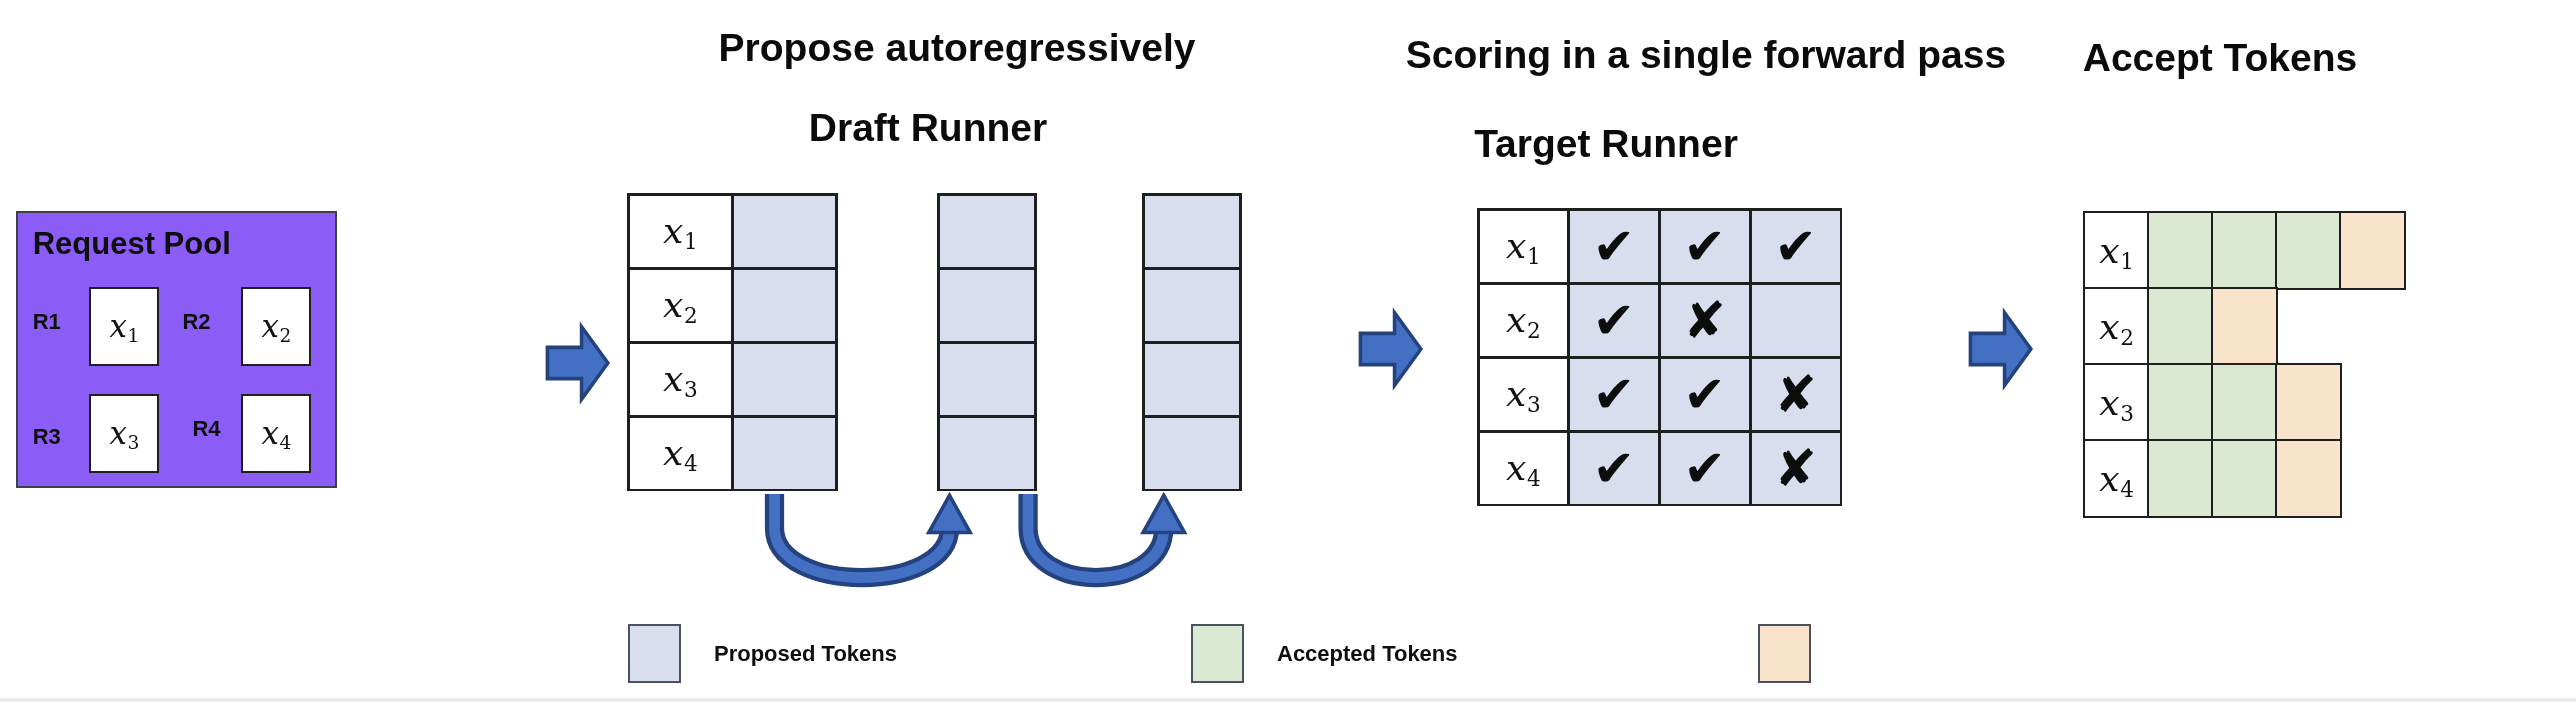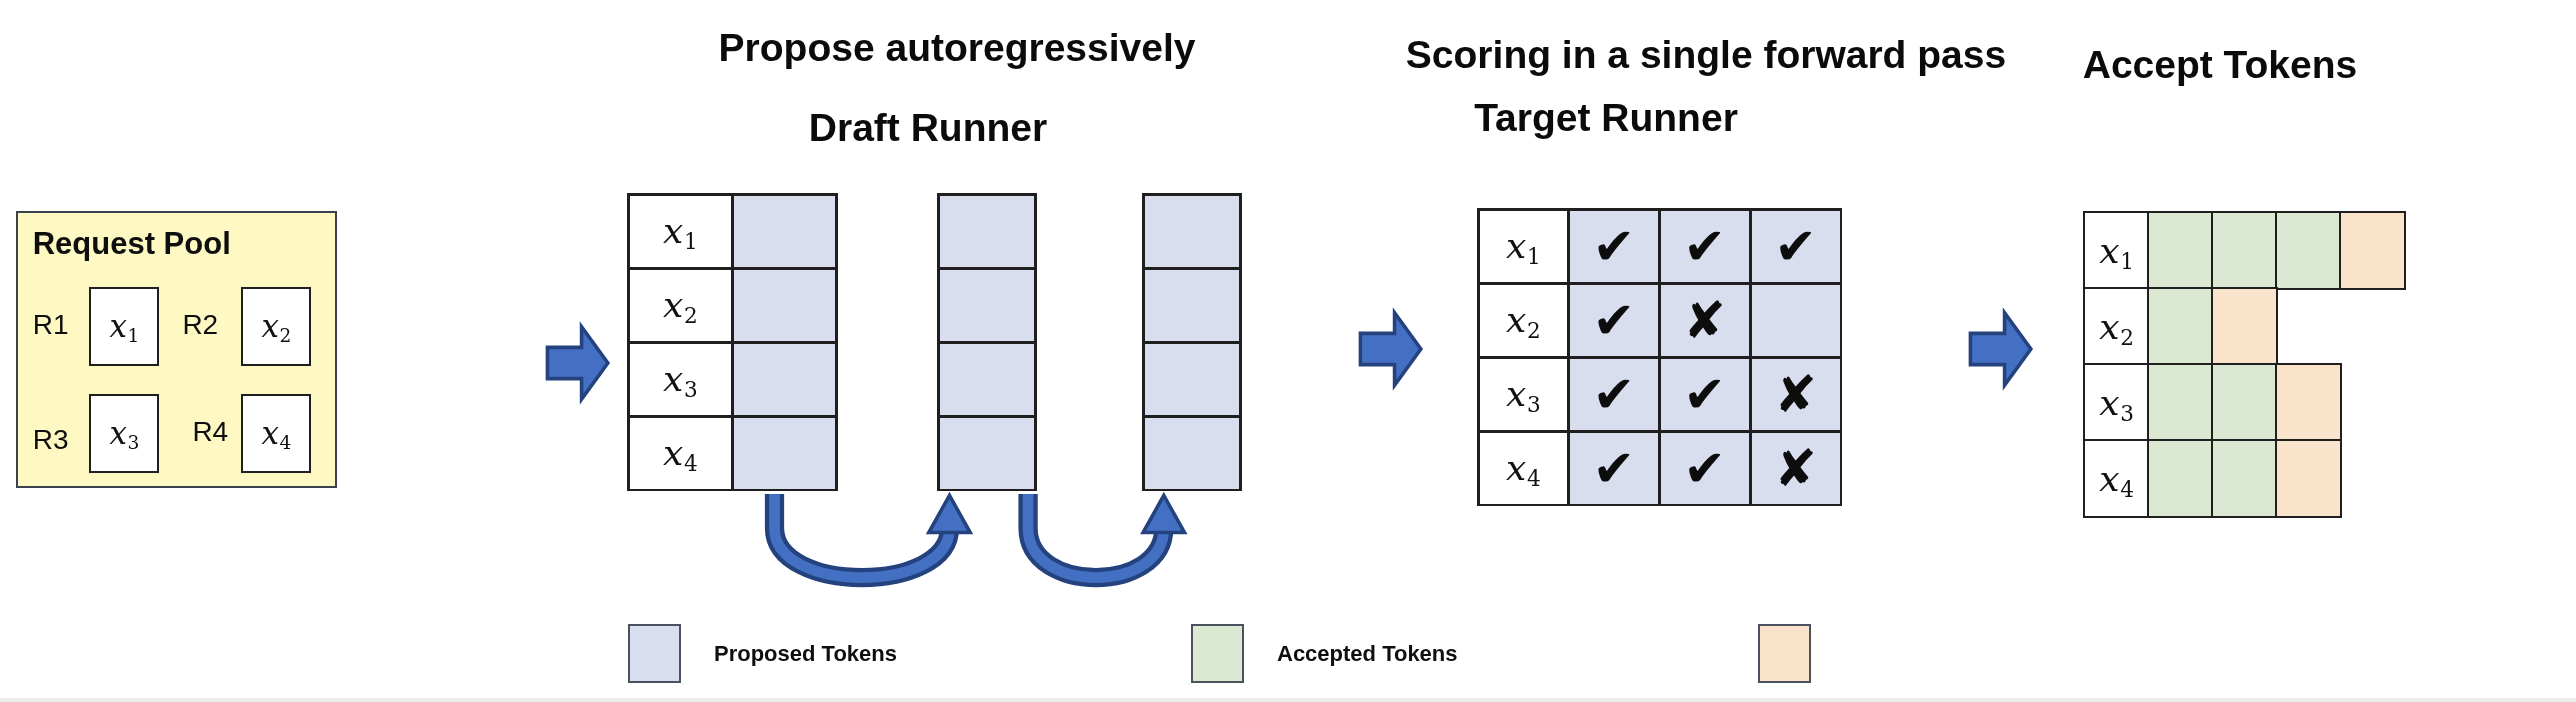--- a/index.html
+++ b/index.html
@@ -7,24 +7,24 @@
     position:relative;width:2576px;height:703px;background:#ffffff;overflow:hidden;
     font-family:"Liberation Sans",sans-serif;color:#0f0f0f;
   }
   .title{
     position:absolute;transform:translateX(-50%);white-space:nowrap;
     font-size:39px;font-weight:600;color:#0b0b0b;letter-spacing:0px;
   }
   
   #request-pool{
     position:absolute;left:16.4px;top:211px;width:321px;height:277px;
-    border:2.9px solid #39424e;background:#fef9c3;box-sizing:border-box;
+    border:2.9px solid #39424e;background:#8b5cf6;box-sizing:border-box;
   }
   .rp-title{position:absolute;left:14.3px;top:13px;font-size:31px;font-weight:600;}
-  .rlabel{position:absolute;font-size:28px;font-weight:400;}
+  .rlabel{position:absolute;font-size:22px;font-weight:700;}
   .tok-box{
     position:absolute;width:70px;height:79px;border:2.9px solid #1f1f1f;background:#fff;
     box-sizing:border-box;display:flex;align-items:center;justify-content:center;
   }
   
   .tok{font-family:"DejaVu Serif",serif;font-style:italic;color:#111;line-height:1;}
   .tok sub{font-style:normal;font-size:0.60em;line-height:0;vertical-align:-0.28em;margin-left:0.7px;}
   .tok-md{font-size:31px;}
   .tok-lg{font-size:36px;}
   
@@ -55,22 +55,22 @@
   #bottom-edge{position:absolute;left:0;top:698px;width:2576px;height:5px;background:#ececec;}
 </style>
 </head>
 <body>
 
 <div id="canvas">
 
   <div class="title" style="left:957px;top:26px">Propose autoregressively</div>
   <div class="title" style="left:928px;top:106px">Draft Runner</div>
   <div class="title" style="left:1706px;top:33px">Scoring in a single forward pass</div>
-  <div class="title" style="left:1606px;top:96px">Target Runner</div>
-  <div class="title" style="left:2220px;top:43px">Accept Tokens</div>
+  <div class="title" style="left:1606px;top:122px">Target Runner</div>
+  <div class="title" style="left:2220px;top:36px">Accept Tokens</div>
 
   <div id="request-pool">
     <div class="rp-title">Request Pool</div>
     <div id="rp-items">
         <div class="rlabel" style="left: 14.3px; top: 96px;">R1</div>
         <div class="tok-box" style="left: 71px; top: 74px;">
           <span class="tok tok-md"><i>x</i><sub>1</sub></span>
         </div>
         <div class="rlabel" style="left: 164px; top: 96px;">R2</div>
         <div class="tok-box" style="left: 223px; top: 74px;">

